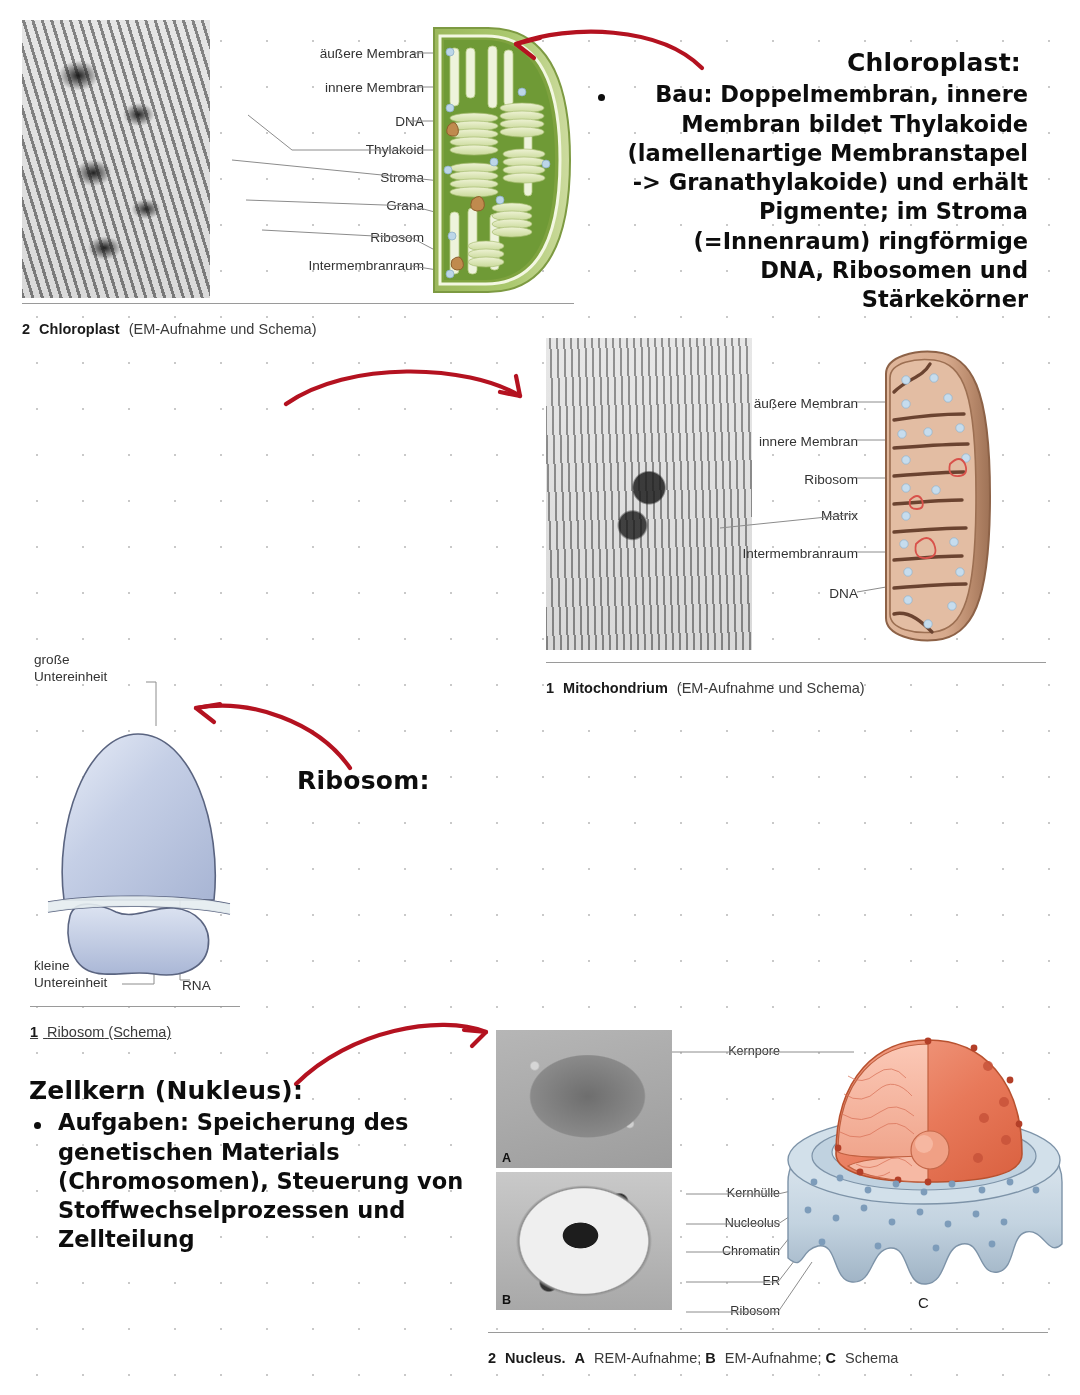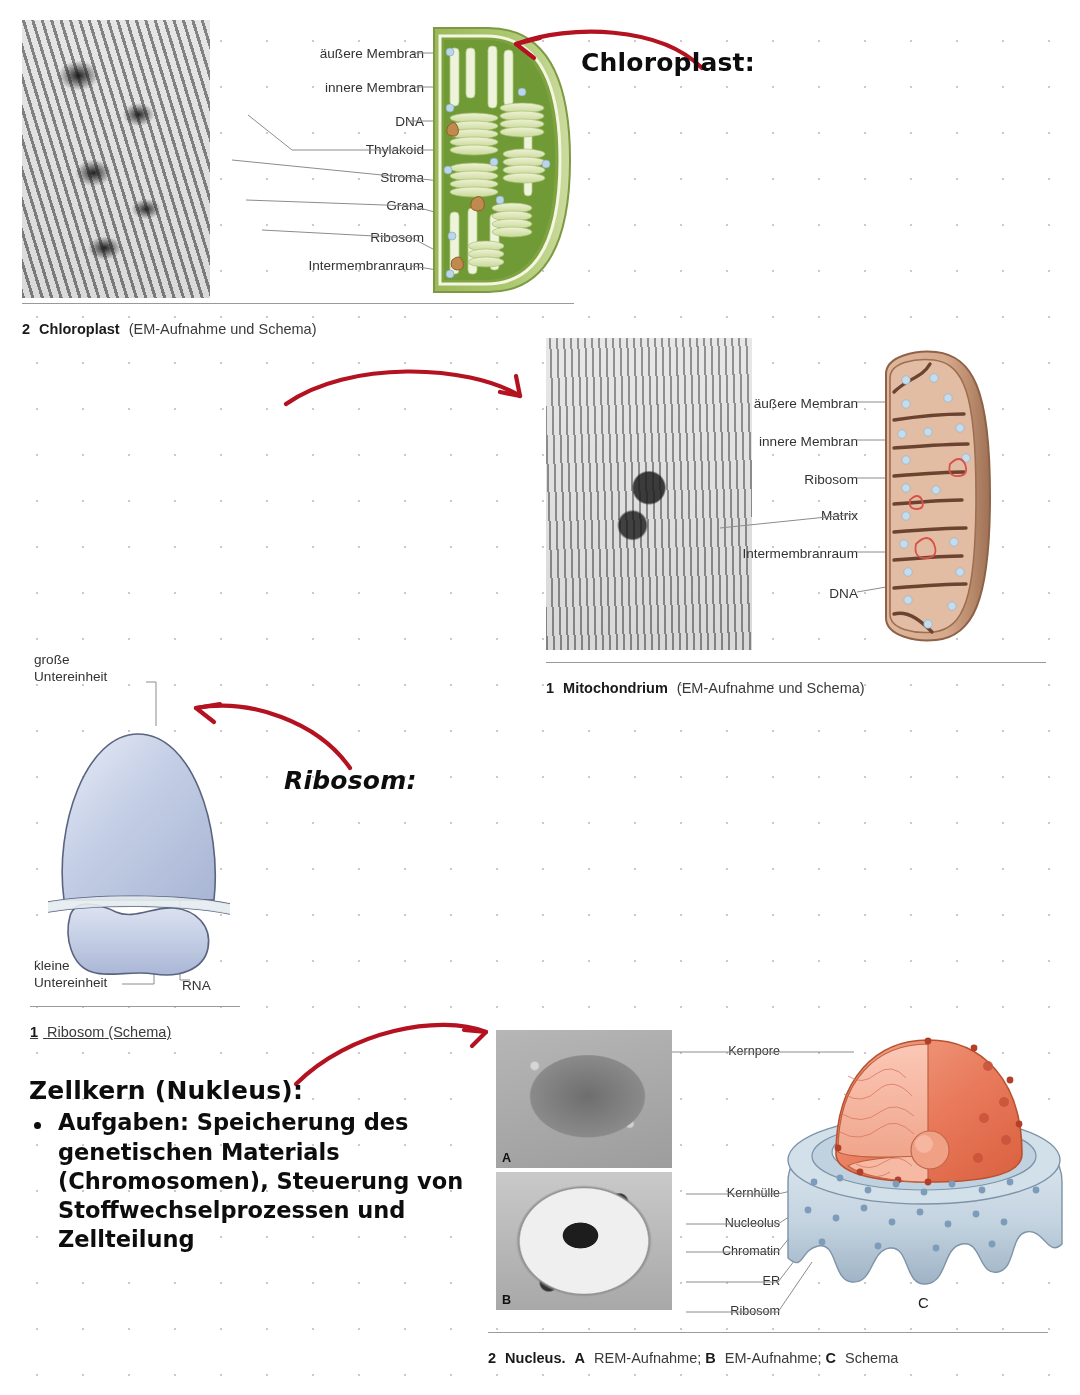--- a/index.html
+++ b/index.html
@@ -217,25 +217,28 @@
     <b style="margin-right: 5px;">2</b>
     <b style="margin-right: 5px;">Chloroplast</b>
     <span>(EM-Aufnahme und Schema)</span>
   </div>
 
   <svg class="abs" style="left:490px;top:18px;" width="230" height="60">
     <path d="M212,50 C170,8 80,6 26,26" fill="none" stroke="#b41220" stroke-width="4.2" stroke-linecap="round"></path>
     <path d="M26,26 L50,20 M26,26 L44,40" fill="none" stroke="#b41220" stroke-width="4.2" stroke-linecap="round"></path>
   </svg>
 
-  <div class="abs note" style="left:576px;top:50px;width:440px;">
+  <div class="abs note" style="left:588px;top:50px;width:440px;text-align:right;">
     <div class="note-head">
       <span class="hl"></span>
       <span class="txt">Chloroplast:</span>
     </div>
+    <ul class="bullets">
+      <li>Bau: Doppelmembran, innere Membran bildet Thylakoide (lamellenartige Membranstapel -&gt; Granathylakoide) und erhält Pigmente; im Stroma (=Innenraum) ringförmige DNA, Ribosomen und Stärkekörner</li>
+    </ul>
   </div>
 
 
   <svg class="abs" style="left:278px;top:362px;" width="270" height="60">
     <path d="M8,42 C70,-2 190,2 242,34" fill="none" stroke="#b41220" stroke-width="4.2" stroke-linecap="round"></path>
     <path d="M242,34 L222,30 M242,34 L238,14" fill="none" stroke="#b41220" stroke-width="4.2" stroke-linecap="round"></path>
   </svg>
 
   <div class="abs em2" style="left:546px;top:338px;width:206px;height:312px;"></div>
 
@@ -364,21 +367,21 @@
     <b style="margin-right: 5px;">1</b>
     <span>Ribosom</span>
     <span>(Schema)</span>
   </div>
 
   <svg class="abs" style="left:178px;top:692px;" width="190" height="80">
     <path d="M172,76 C140,30 72,6 18,16" fill="none" stroke="#b41220" stroke-width="4.2" stroke-linecap="round"></path>
     <path d="M18,16 L42,12 M18,16 L36,30" fill="none" stroke="#b41220" stroke-width="4.2" stroke-linecap="round"></path>
   </svg>
 
-  <div class="abs note" style="left:279px;top:768px;width:740px;font-style:italic;">
+  <div class="abs note" style="left:292px;top:768px;width:740px;">
     <div class="note-head">
       <span class="hl"></span>
       <span class="txt">Ribosom:</span>
     </div>
   </div>
 
   <div class="abs note" style="left:24px;top:1078px;width:440px;">
     <div class="note-head">
       <span class="hl"></span>
       <span class="txt">Zellkern (Nukleus):</span>

